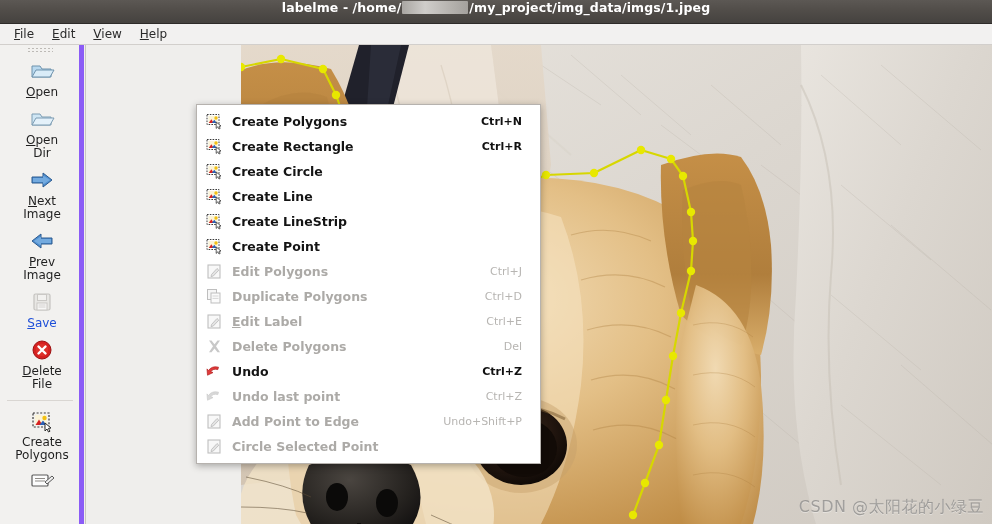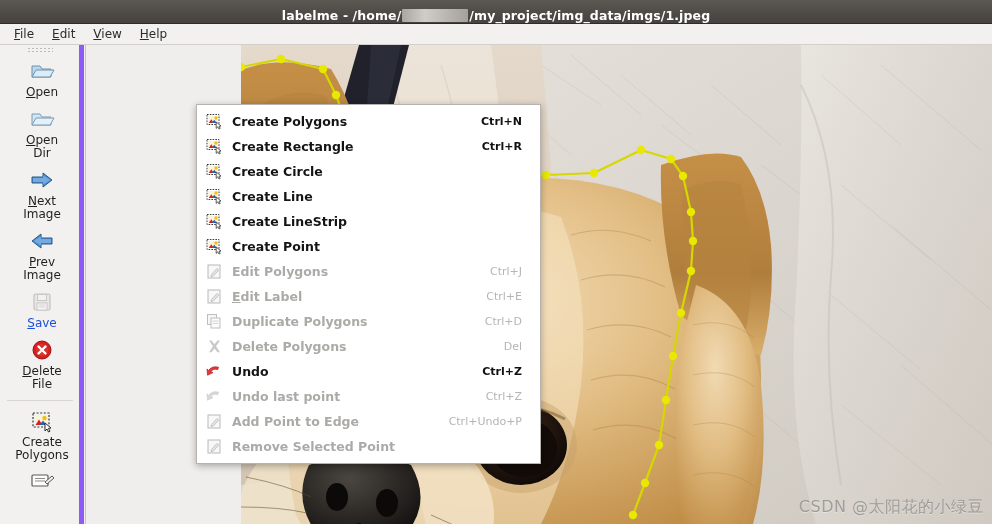--- a/index.html
+++ b/index.html
@@ -8,21 +8,21 @@
     font-family:"DejaVu Sans","Liberation Sans",sans-serif;
     background:#d6d2cd;
   }
   #app{ position:relative; width:992px; height:524px; overflow:hidden; }
 
   
   .titlebar{
     position:absolute; left:0; top:0; width:992px; height:24px;
     background:linear-gradient(to bottom,#5c5854 0%,#514d49 45%,#45423f 100%);
     border-bottom:1px solid #2e2b29;
-    display:flex; align-items:flex-end; justify-content:center;
+    display:flex; align-items:flex-start; justify-content:center;
   }
   .titlebar .title{
     font-size:12.5px; font-weight:bold; color:#ffffff;
     letter-spacing:.1px; white-space:nowrap;
     display:flex; align-items:center;
   }
   .redacted{
     display:inline-block; width:66px; height:13px;
     background:linear-gradient(to right,#a9a6a2,#cfcdca 35%,#b8b5b1 70%,#a4a19d);
     margin:0 1px; vertical-align:-2px; border-radius:1px;
@@ -505,44 +505,44 @@
           <path d="M5.5 11.5 L11 5.5 L12.8 7.2 L7.3 13 L5 13.6 Z" fill="#cfcfcf" stroke="#8a8a8a" stroke-width=".9"></path>
         </svg>
       </span>
       <span class="mi-label">Edit Polygons</span>
       <span class="mi-short">Ctrl+J</span>
     </div>
 
     <div class="mi disabled">
       <span class="mi-ico">
         <svg width="17" height="17" viewBox="0 0 17 17">
-          <rect x="2" y="2" width="12" height="13" fill="#f4f4f4" stroke="#8a8a8a" stroke-width="1.1"></rect>
-          <path d="M5.5 11.5 L11 5.5 L12.8 7.2 L7.3 13 L5 13.6 Z" fill="#cfcfcf" stroke="#8a8a8a" stroke-width=".9"></path>
-        </svg>
-      </span>
-      <span class="mi-label"><u>E</u>dit Label</span>
-      <span class="mi-short">Ctrl+E</span>
-    </div>
-
-    <div class="mi disabled">
-      <span class="mi-ico">
-        <svg width="17" height="17" viewBox="0 0 17 17">
           <rect x="1.5" y="1.5" width="9" height="10" fill="#efefef" stroke="#8a8a8a" stroke-width="1"></rect>
           <rect x="5" y="5" width="9" height="10" fill="#f8f8f8" stroke="#8a8a8a" stroke-width="1"></rect>
           <line x1="6.5" y1="8" x2="12.5" y2="8" stroke="#b4b4b4" stroke-width="1"></line>
           <line x1="6.5" y1="10.4" x2="12.5" y2="10.4" stroke="#b4b4b4" stroke-width="1"></line>
         </svg>
       </span>
       <span class="mi-label">Duplicate Polygons</span>
       <span class="mi-short">Ctrl+D</span>
     </div>
 
     <div class="mi disabled">
       <span class="mi-ico">
         <svg width="17" height="17" viewBox="0 0 17 17">
+          <rect x="2" y="2" width="12" height="13" fill="#f4f4f4" stroke="#8a8a8a" stroke-width="1.1"></rect>
+          <path d="M5.5 11.5 L11 5.5 L12.8 7.2 L7.3 13 L5 13.6 Z" fill="#cfcfcf" stroke="#8a8a8a" stroke-width=".9"></path>
+        </svg>
+      </span>
+      <span class="mi-label"><u>E</u>dit Label</span>
+      <span class="mi-short">Ctrl+E</span>
+    </div>
+
+    <div class="mi disabled">
+      <span class="mi-ico">
+        <svg width="17" height="17" viewBox="0 0 17 17">
           <path d="M3 2.5 L5.5 2.5 L8.5 6.2 L11.5 2.5 L14 2.5 L10 8.3 L14 14.2 L11.5 14.2 L8.5 10.4 L5.5 14.2 L3 14.2 L7 8.3 Z" fill="#9c9c9c"></path>
         </svg>
       </span>
       <span class="mi-label">Delete Polygons</span>
       <span class="mi-short">Del</span>
     </div>
 
     <div class="mi enabled">
       <span class="mi-ico">
         <svg width="17" height="17" viewBox="0 0 17 17">
@@ -564,28 +564,28 @@
     </div>
 
     <div class="mi disabled">
       <span class="mi-ico">
         <svg width="17" height="17" viewBox="0 0 17 17">
           <rect x="2" y="2" width="12" height="13" fill="#f4f4f4" stroke="#8a8a8a" stroke-width="1.1"></rect>
           <path d="M5.5 11.5 L11 5.5 L12.8 7.2 L7.3 13 L5 13.6 Z" fill="#cfcfcf" stroke="#8a8a8a" stroke-width=".9"></path>
         </svg>
       </span>
       <span class="mi-label">Add Point to Edge</span>
-      <span class="mi-short">Ctrl+Undo+P</span>
+      <span class="mi-short">Undo+Shift+P</span>
     </div>
 
     <div class="mi disabled">
       <span class="mi-ico">
         <svg width="17" height="17" viewBox="0 0 17 17">
           <rect x="2" y="2" width="12" height="13" fill="#f4f4f4" stroke="#8a8a8a" stroke-width="1.1"></rect>
           <path d="M5.5 11.5 L11 5.5 L12.8 7.2 L7.3 13 L5 13.6 Z" fill="#cfcfcf" stroke="#8a8a8a" stroke-width=".9"></path>
         </svg>
       </span>
-      <span class="mi-label">Remove Selected Point</span>
+      <span class="mi-label">Circle Selected Point</span>
       <span class="mi-short"></span>
     </div>
 
   </div>
 </div>
 
 </body></html>

